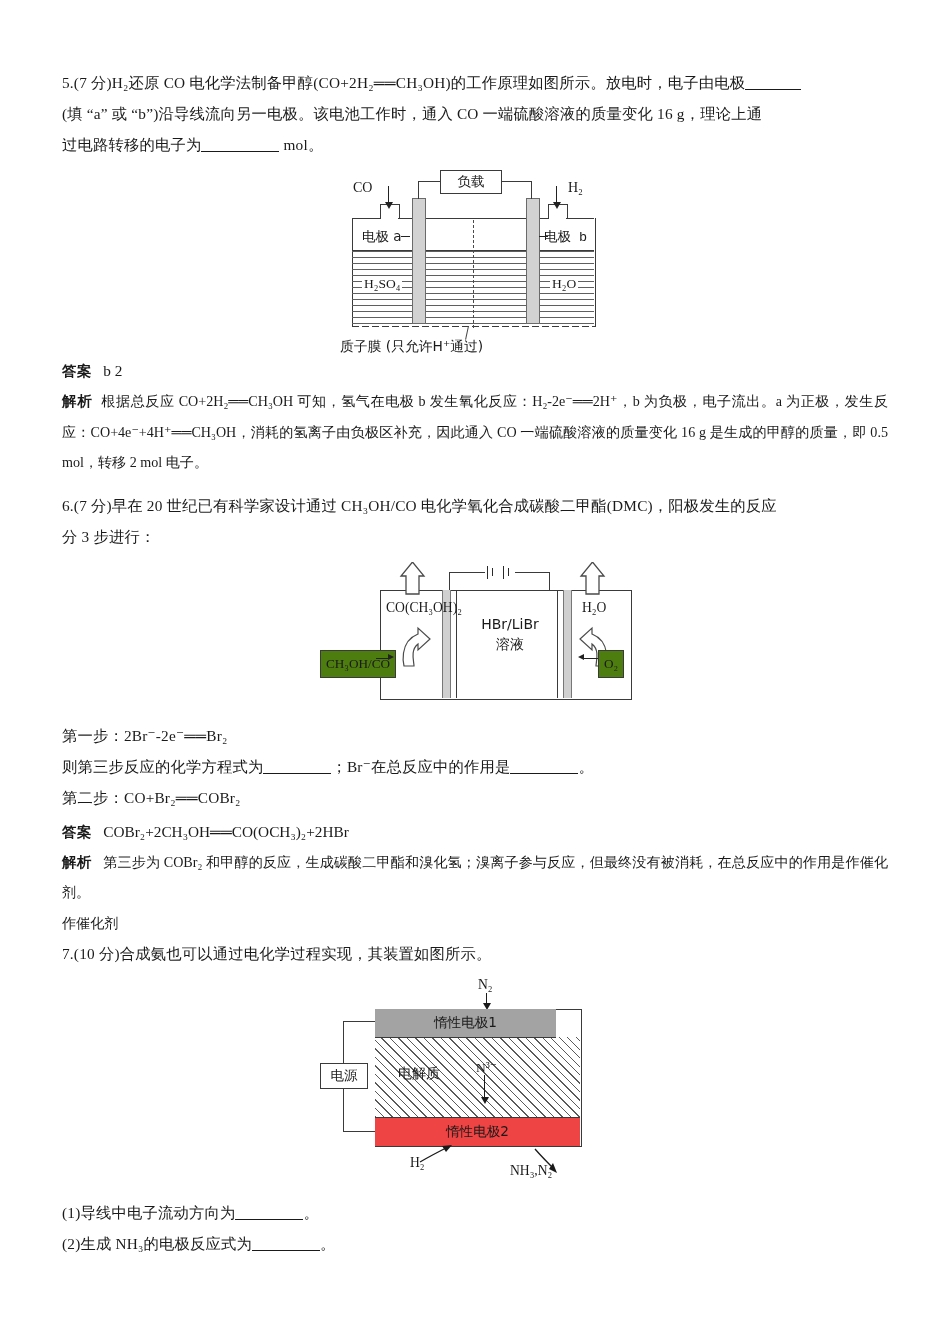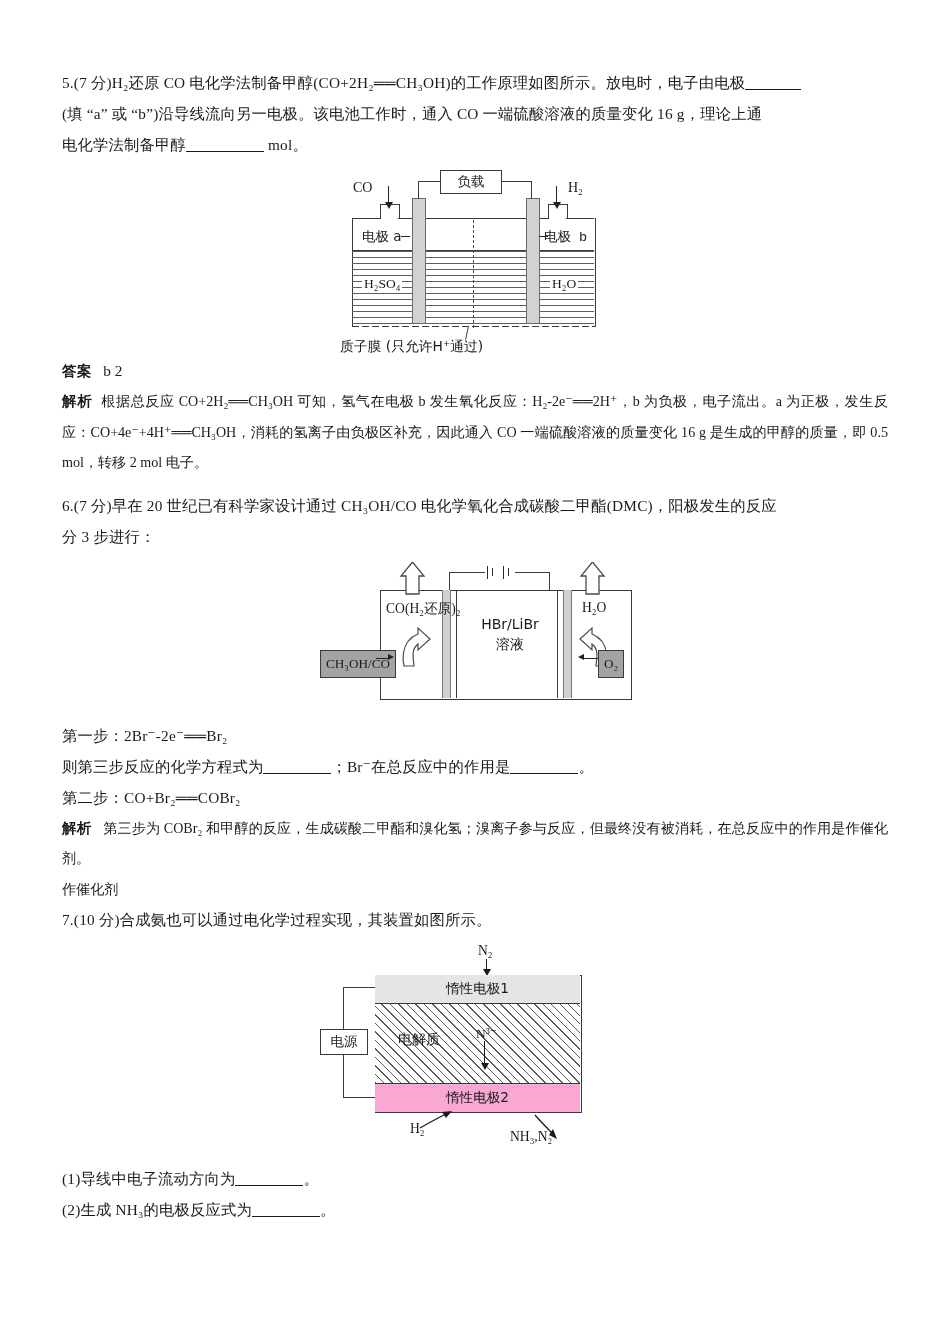--- a/index.html
+++ b/index.html
@@ -86,39 +86,39 @@
   .f2 .batvL{position:absolute;left:129px;top:10px;width:0;height:18px;border-left:1.3px solid #3a3a3a;}
   .f2 .batvR{position:absolute;left:229px;top:10px;width:0;height:18px;border-left:1.3px solid #3a3a3a;}
   .f2 .batmask{position:absolute;left:165px;top:4px;width:30px;height:13px;background:#fff;}
   .f2 .bl{position:absolute;background:#2a2a2a;}
   .f2 .b1{left:167px;top:4px;width:1.4px;height:13px;}
   .f2 .b2{left:172px;top:6.5px;width:1.4px;height:8px;}
   .f2 .b3{left:183px;top:4px;width:1.4px;height:13px;}
   .f2 .b4{left:188px;top:6.5px;width:1.4px;height:8px;}
   .f2 .upsvg{position:absolute;left:0;top:0;}
 
-  .f2 .inbox{position:absolute;border:1.3px solid #3a3a3a;background:#a3a3a3;font-size:13.2px;
+  .f2 .inbox{position:absolute;border:1.3px solid #3a3a3a;background:#4d7c0f;font-size:13.2px;
       display:flex;align-items:center;justify-content:center;padding:2px 5px;text-align:center;}
   .f2 .inL{left:0px;top:88px;height:22px;}
   .f2 .inR{left:278px;top:88px;height:22px;}
   .f2 .tDMC{position:absolute;left:66px;top:38px;font-size:13.6px;}
   .f2 .tH2O{position:absolute;left:262px;top:38px;font-size:13.6px;}
   .f2 .tHBr{position:absolute;left:148px;top:52px;font-size:14px;text-align:center;width:84px;line-height:20px;font-family:"DejaVu Sans","Liberation Sans",serif;}
   .f2 .leadL{position:absolute;left:56px;top:96px;width:14px;height:0;border-top:1.2px solid #222;}
   .f2 .leadLa{position:absolute;left:68px;top:92.5px;width:0;height:0;border-top:3.5px solid transparent;border-bottom:3.5px solid transparent;border-left:6px solid #222;}
   .f2 .leadR{position:absolute;left:262px;top:96px;width:16px;height:0;border-top:1.2px solid #222;}
   .f2 .leadRa{position:absolute;left:258px;top:92.5px;width:0;height:0;border-top:3.5px solid transparent;border-bottom:3.5px solid transparent;border-right:6px solid #222;}
 
   
   .fig3{position:relative;width:826px;height:210px;margin:8px 0 10px 0;}
   .f3wrap{position:absolute;left:258px;top:0;width:330px;height:210px;}
   .f3 .stack{position:absolute;left:55px;top:32px;width:205px;height:136px;border:1.3px solid #3a3a3a;}
-  .f3 .e1{position:absolute;left:55px;top:32px;width:205px;height:28px;background:#e5e5e5;border-bottom:1.3px solid #3a3a3a;
+  .f3 .e1{position:absolute;left:55px;top:32px;width:181px;height:28px;background:#a3a3a3;border-bottom:1.3px solid #3a3a3a;
       display:flex;align-items:center;justify-content:center;font-size:13.6px;font-family:"DejaVu Sans","Liberation Sans",sans-serif;}
-  .f3 .e2{position:absolute;left:55px;top:140px;width:205px;height:28px;background:#f9a8d4;border-top:1.3px solid #3a3a3a;
+  .f3 .e2{position:absolute;left:55px;top:140px;width:205px;height:28px;background:#ef4444;border-top:1.3px solid #3a3a3a;
       display:flex;align-items:center;justify-content:center;font-size:13.6px;font-family:"DejaVu Sans","Liberation Sans",sans-serif;}
   .f3 .elyt{position:absolute;left:55px;top:60px;width:205px;height:80px;
       background:repeating-linear-gradient(45deg,#5a5a5a 0px,#5a5a5a 1px,#ffffff 1px,#ffffff 6px);}
   .f3 .elytTxt{position:absolute;left:78px;top:88px;font-size:14px;font-family:"DejaVu Sans","Liberation Sans",sans-serif;background:transparent;}
   .f3 .nlab{position:absolute;left:156px;top:82px;font-size:13.5px;}
   .f3 .narrow{position:absolute;left:164px;top:98px;width:0;height:26px;border-left:1.3px solid #1a1a1a;}
   .f3 .narrowh{position:absolute;left:160.5px;top:120px;width:0;height:0;border-left:4px solid transparent;border-right:4px solid transparent;border-top:7px solid #1a1a1a;}
 
   .f3 .src{position:absolute;left:0px;top:86px;width:46px;height:24px;border:1.2px solid #3a3a3a;background:#fff;
       display:flex;align-items:center;justify-content:center;font-size:13.5px;font-family:"DejaVu Sans","Liberation Sans",sans-serif;}
@@ -135,21 +135,21 @@
   .f3 svg.curve{position:absolute;left:0;top:0;overflow:visible;}
 </style>
 </head>
 <body>
 
 <div class="page">
  <div class="content">
 
   <p class="para qtext"><span>5.(7 分)H₂还原 CO 电化学法制备甲醇(CO+2H₂══CH₃OH)的工作原理如图所示。放电时，电子由电极</span><span class="blank-l"></span><br>
   <span>(填 “a” 或 “b”)沿导线流向另一电极。该电池工作时，通入 CO 一端硫酸溶液的质量变化 16 g，理论上通</span><br>
-  <span>电化学法制备甲醇</span><span class="blank-m"></span> <span>mol。</span></p>
+  <span>过电路转移的电子为</span><span class="blank-m"></span> <span>mol。</span></p>
 
   <div class="fig1">
     <div class="f1wrap f1">
       <div class="tank"></div>
       <div class="liq"></div>
       <div class="topbarA"></div>
       <div class="nozL"></div>
       <div class="nozR"></div>
       <div class="topL2"></div>
       <div class="topR2"></div>
@@ -213,30 +213,31 @@
         <path d="M286,104 C286,104 292,80 272,72 L272,66 L260,77 L272,88 L272,82 C280,88 276,100 276,104 Z" fill="#ffffff" stroke="#4a4a4a" stroke-width="1.2"></path>
       </svg>
 
       <div class="inbox inL">CH₃OH/CO</div>
       <div class="inbox inR">O₂</div>
       <div class="leadL"></div>
       <div class="leadLa"></div>
       <div class="leadR"></div>
       <div class="leadRa"></div>
 
-      <div class="tDMC">CO(H₂还原)₂</div>
+      <div class="tDMC">CO(CH₃OH)₂</div>
       <div class="tH2O">H₂O</div>
       <div class="tHBr"><span>HBr/LiBr</span><br><span>溶液</span></div>
     </div>
   </div>
 
   <p class="para" style="margin-top:2px;">第一步：2Br⁻-2e⁻══Br₂</p>
   <p class="para"><span>则第三步反应的化学方程式为</span><span class="blank-s"></span><span>；Br⁻在总反应中的作用是</span><span class="blank-s"></span><span>。</span></p>
   <p class="para">第二步：CO+Br₂══COBr₂</p>
 
+  <p class="ans-line"><span class="lbl">答案</span>&nbsp;&nbsp;&nbsp;<span>COBr₂+2CH₃OH══CO(OCH₃)₂+2HBr</span></p>
   <p class="exp-line"><span class="lbl">解析</span>&nbsp;&nbsp;&nbsp;<span class="body">第三步为 COBr₂ 和甲醇的反应，生成碳酸二甲酯和溴化氢；溴离子参与反应，但最终没有被消耗，在总反应中的作用是作催化剂。</span></p>
 
   <p class="exp-line"><span class="body">作催化剂</span></p>
 
   <p class="para qtext">7.(10 分)合成氨也可以通过电化学过程实现，其装置如图所示。</p>
 
   <div class="fig3">
     <div class="f3wrap f3">
       <div class="n2lab">N₂</div>
       <div class="n2arr"></div>

